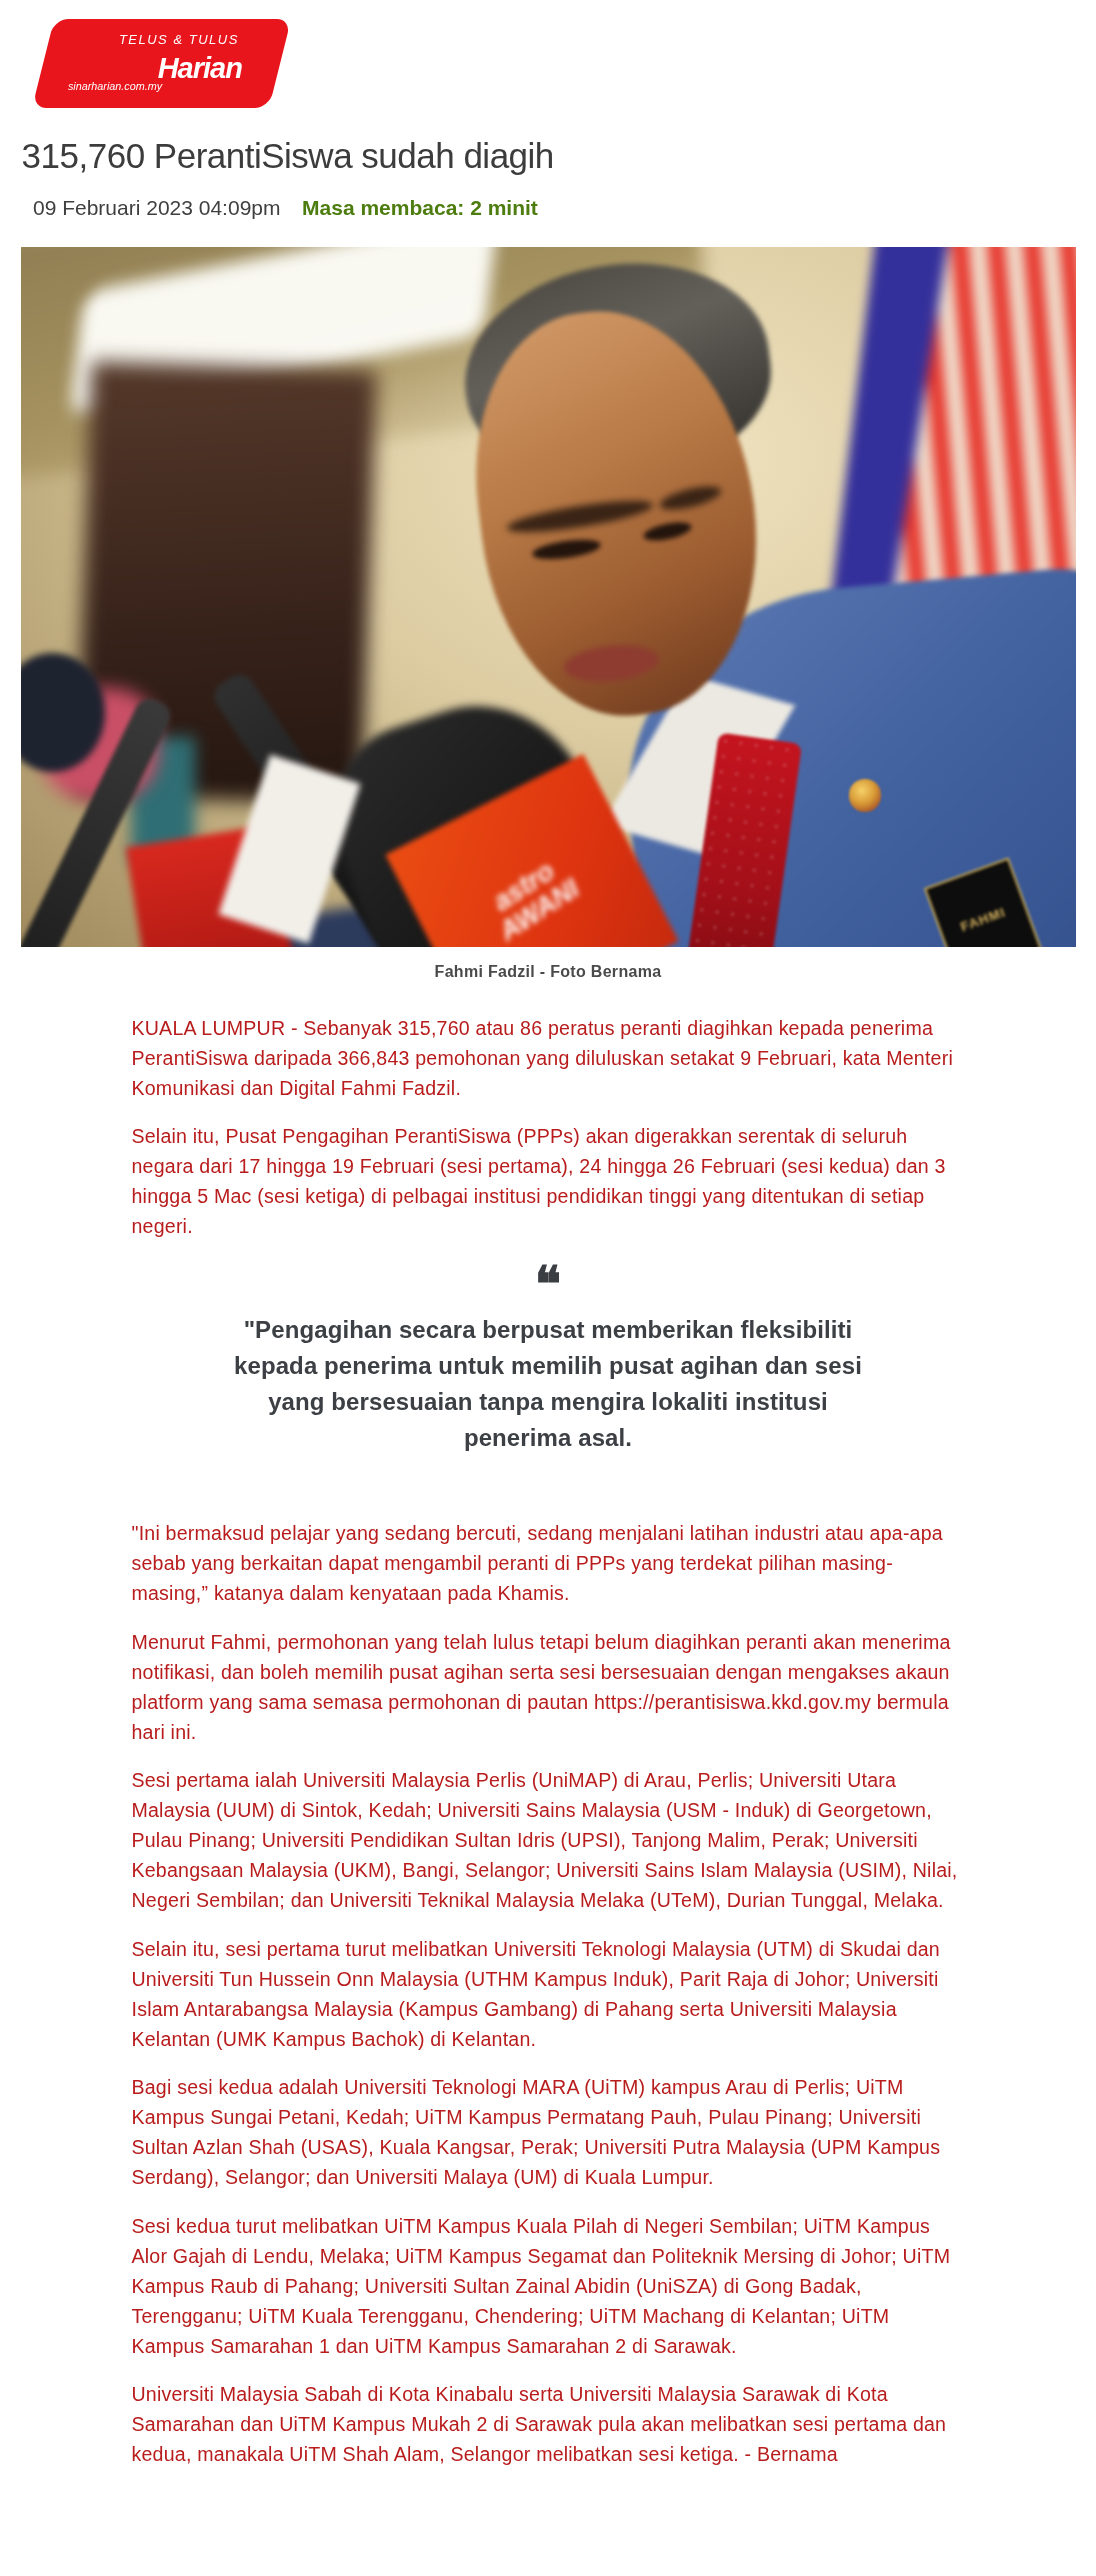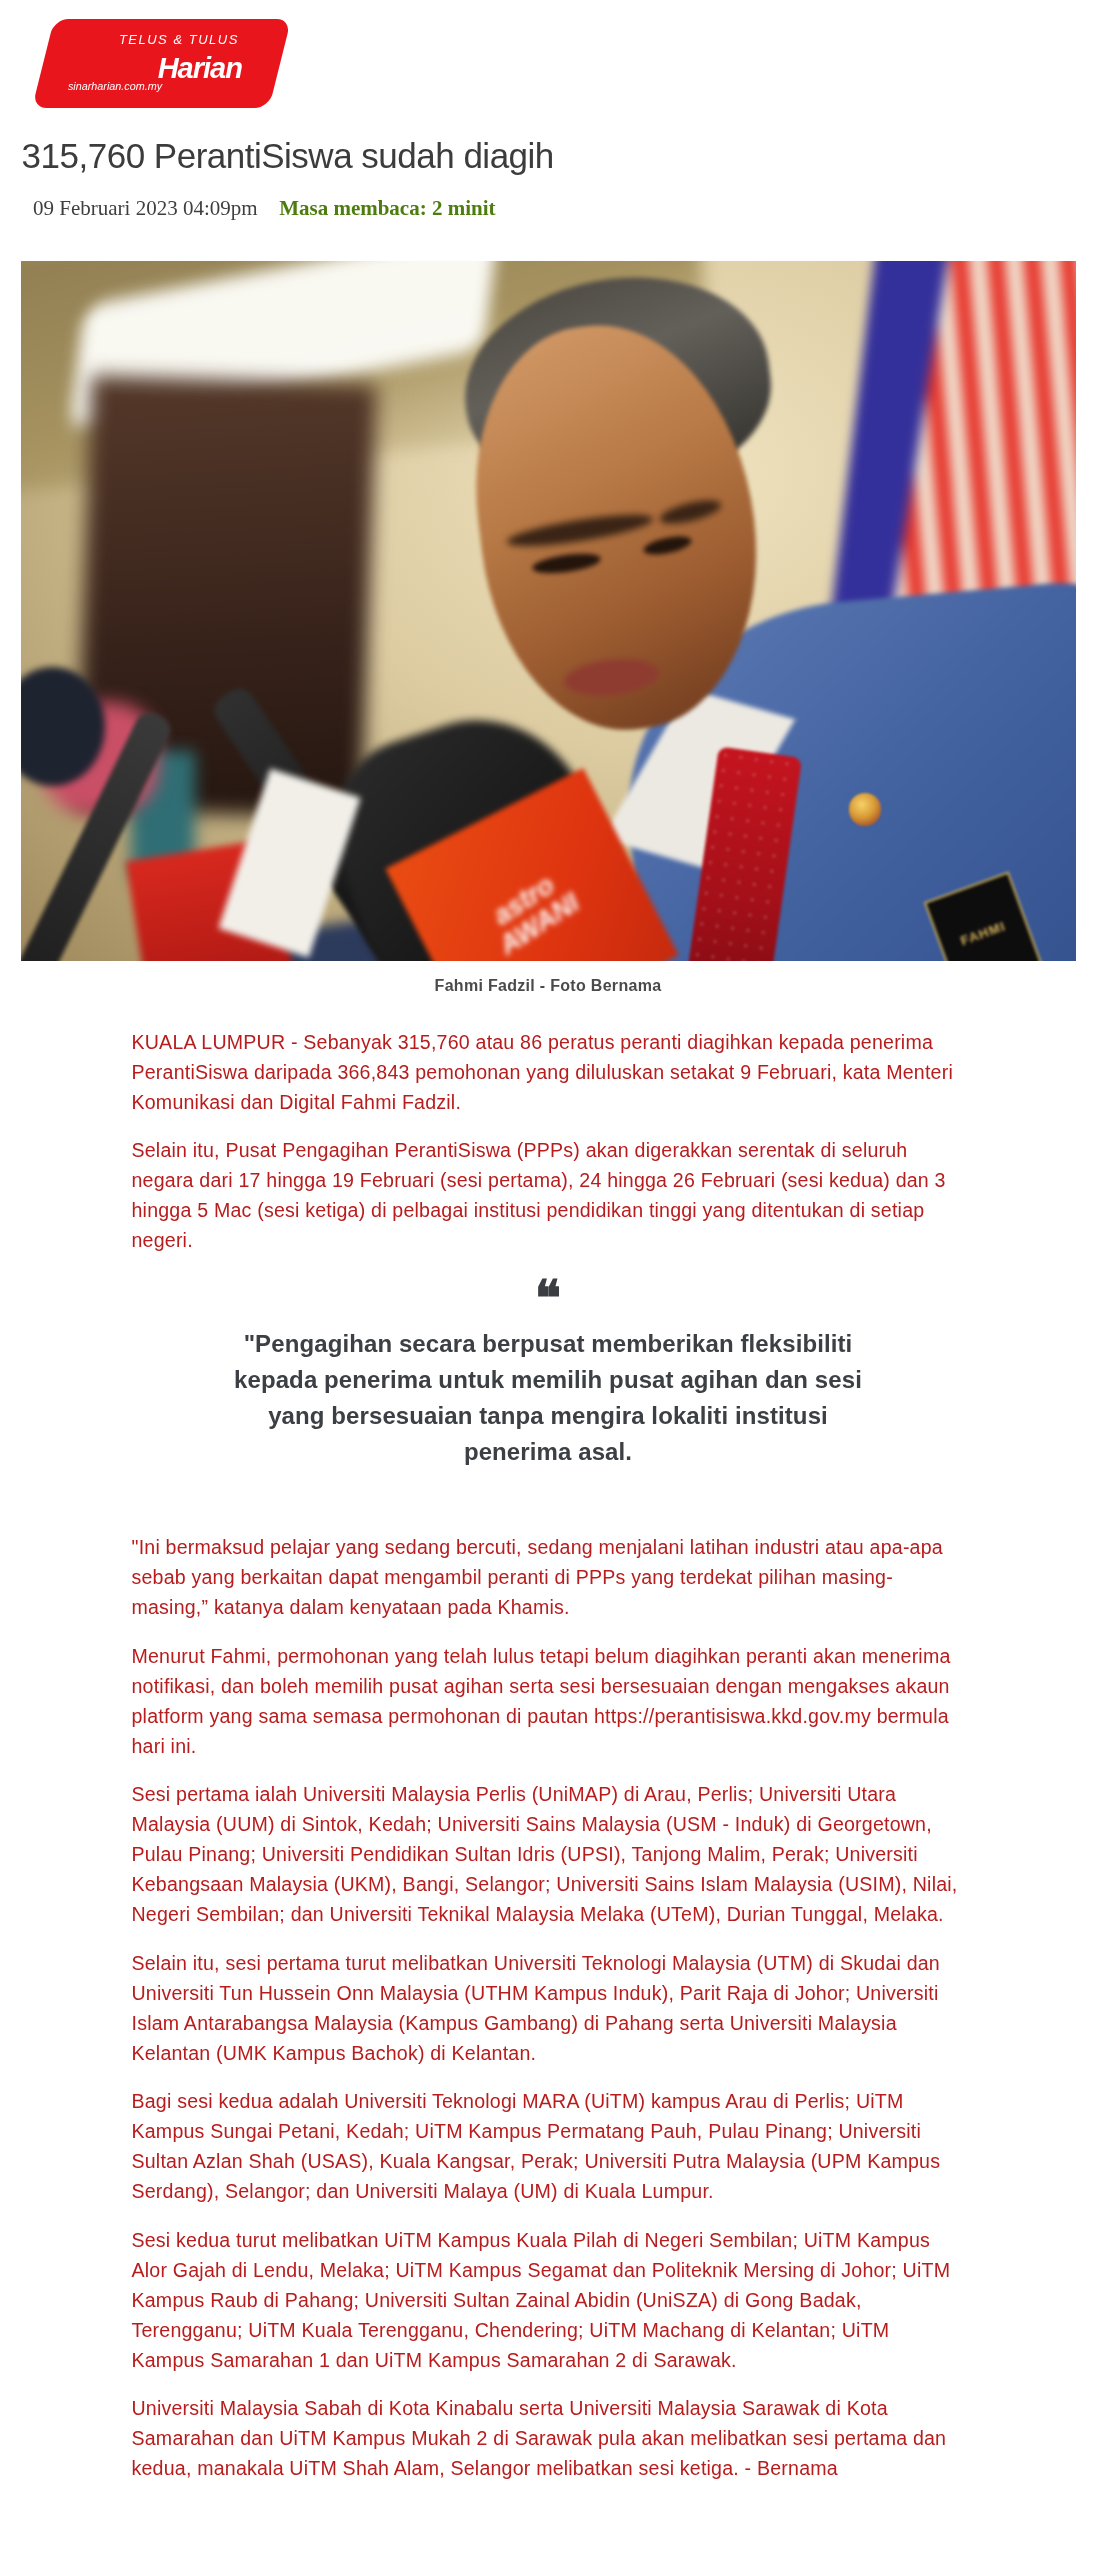--- a/index.html
+++ b/index.html
@@ -40,27 +40,26 @@
   
   h1.headline {
     margin:27px 0 0 1px;
     font-size:35px; line-height:1.18; font-weight:normal;
     color:#3c3c3c; letter-spacing:-0.5px;
   }
   .meta-row {
     margin:20.6px 0 0 12.4px;
     display:flex; align-items:flex-start; gap:21.6px;
     font-size:21px;
-    font-family:Liberation Serif, serif;
   }
   .meta-date { color:#3f3f3f; }
   .meta-readtime { color:#4d7c0f; font-weight:bold; }
 
   
-  figure.photo-figure { margin:40px 0 0; }
+  figure.photo-figure { margin:27px 0 0; }
   .photo {
     position:relative; width:1055px; height:700px; overflow:hidden;
     background:radial-gradient(ellipse at 62% 30%, #efe3c0 0%, #ddcca2 40%, #c9b789 62%, #a08a5d 100%);
   }
   .photo > div { position:absolute; }
   .ph-ceiling {
     left:-5%; top:-6%; width:70%; height:34%;
     background:linear-gradient(170deg, #8f7d52 0%, #a5925f 55%, rgba(165,146,95,0) 100%);
     filter:blur(9.3px); transform:rotate(-6deg);
   }

